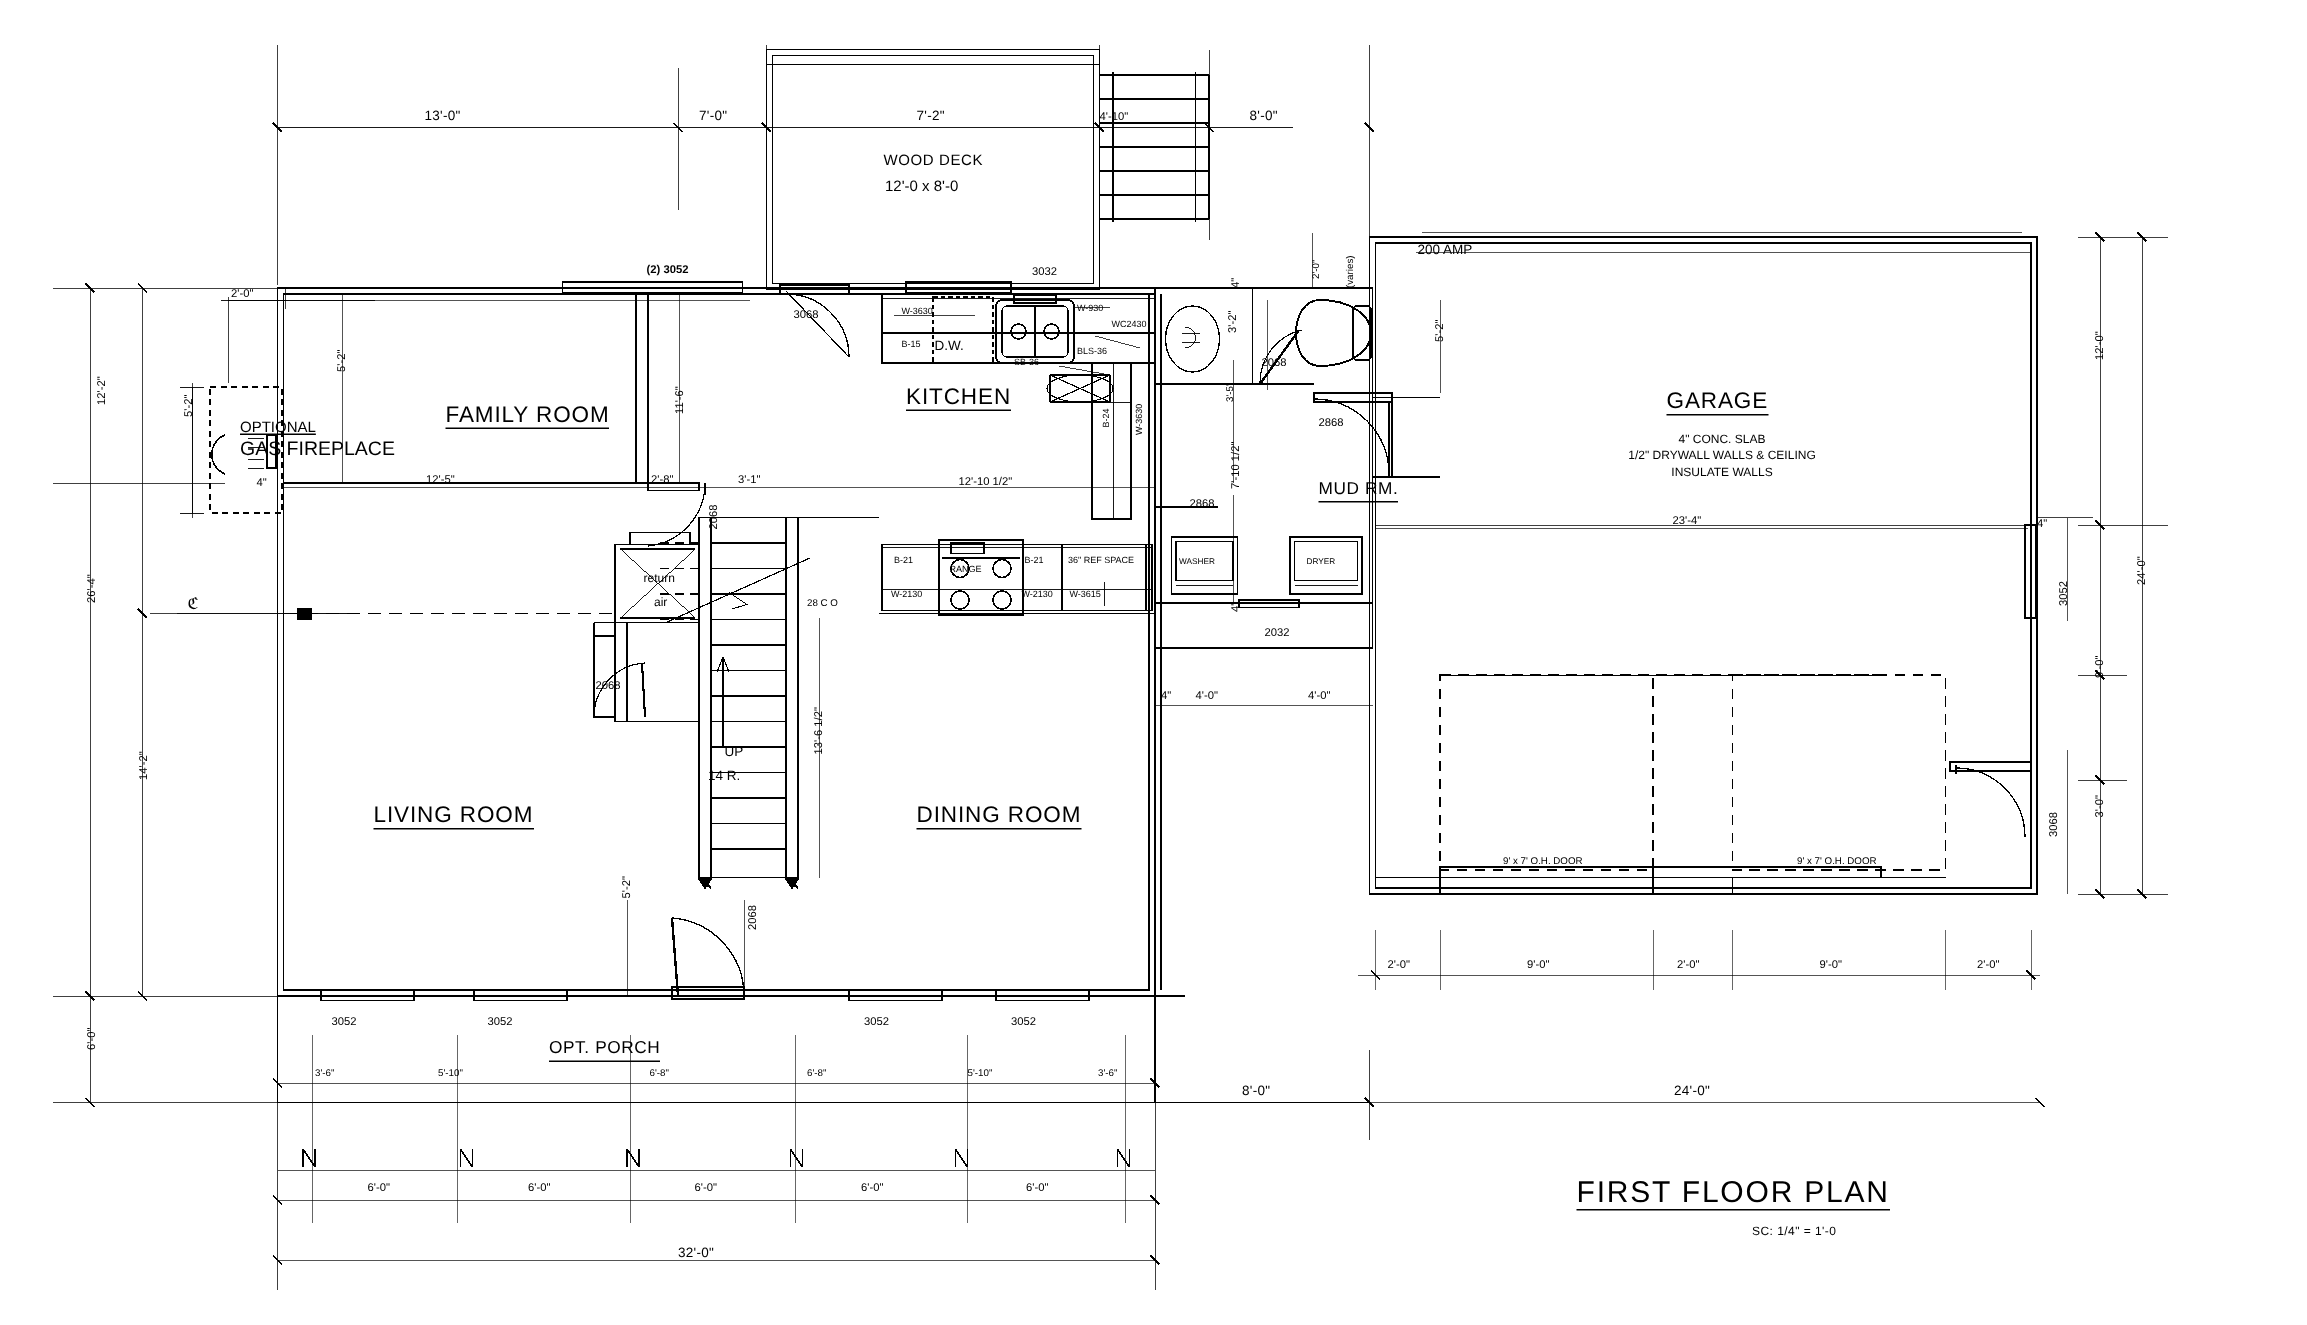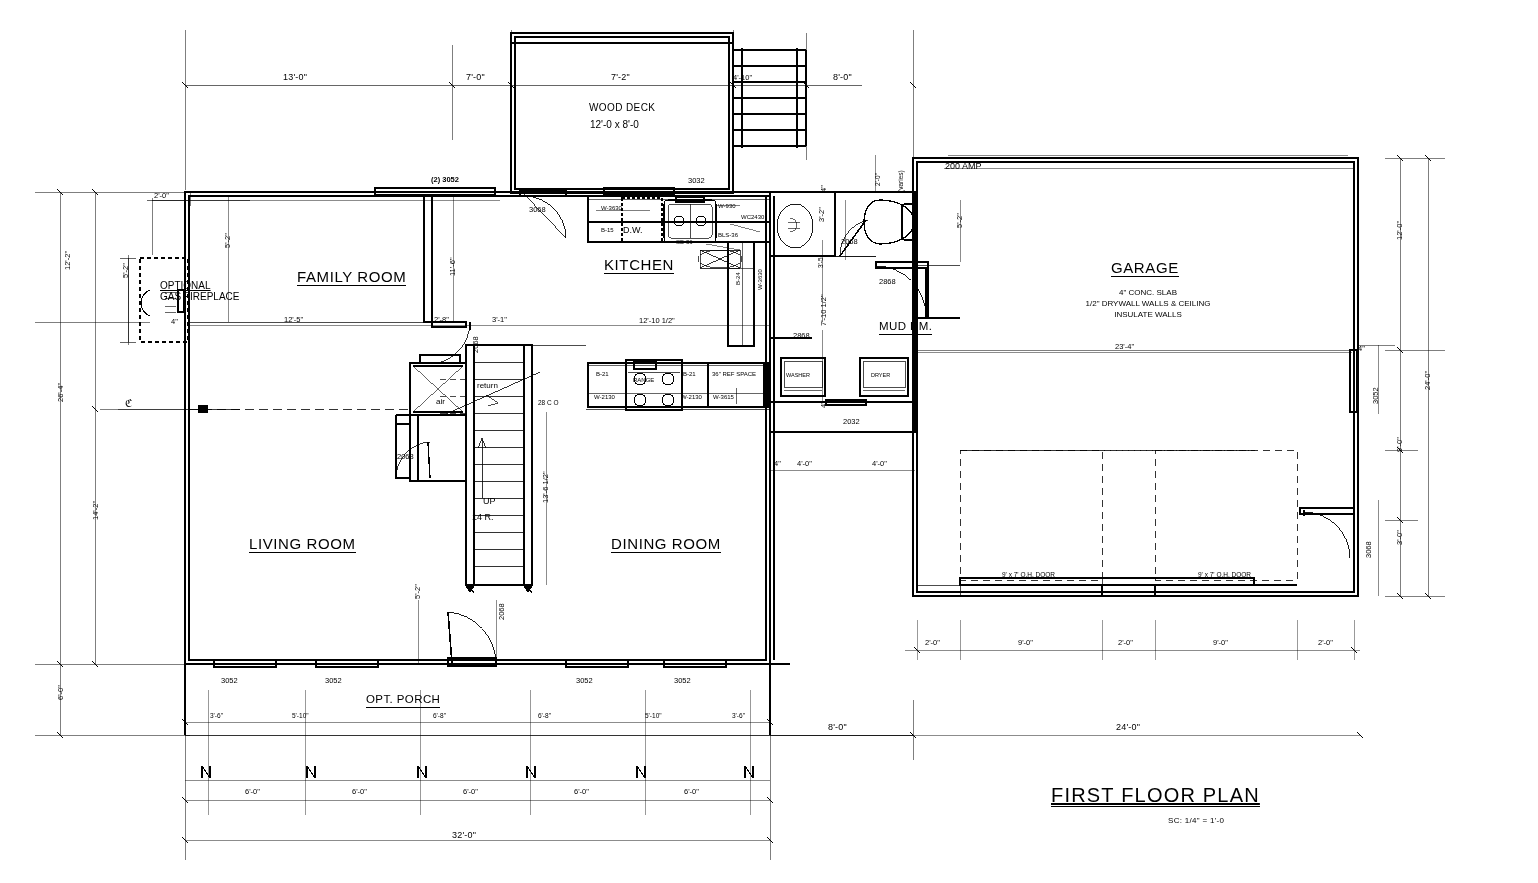--- a/index.html
+++ b/index.html
@@ -343,31 +343,31 @@
 <div class="lbl room" style="left:249px;top:536px;">LIVING ROOM</div>
 <div class="lbl room" style="left:611px;top:536px;">DINING ROOM</div>
 <div class="lbl roomsm" style="left:851px;top:321px;margin-left:28px;">MUD RM.</div>
 <div class="lbl room" style="left:1111px;top:260px;">GARAGE</div>
 <div class="lbl roomsm" style="left:366px;top:694px;">OPT.  PORCH</div>
 
 <div class="lbl" style="left:589px;top:103px;font-size:10px;letter-spacing:.4px;">WOOD DECK</div>
 <div class="lbl" style="left:590px;top:120px;font-size:10px;">12'-0 x 8'-0</div>
 
 <div class="lbl" style="left:160px;top:281px;font-size:10px;text-decoration:underline;">OPTIONAL</div>
-<div class="lbl" style="left:160px;top:292px;font-size:10px;">GAS FIREPLACE</div>
+<div class="lbl" style="left:160px;top:292px;font-size:13px;">GAS FIREPLACE</div>
 
 <div class="lbl note" style="left:1063px;top:288px;width:170px;">4" CONC. SLAB</div>
 <div class="lbl note" style="left:1063px;top:299px;width:170px;">1/2" DRYWALL WALLS &amp; CEILING</div>
 <div class="lbl note" style="left:1063px;top:310px;width:170px;">INSULATE WALLS</div>
 
 <div class="lbl" style="left:945px;top:162px;font-size:9px;">200 AMP</div>
 
 <div class="lbl dim6 vert" style="left:898px;top:192px;">(varies)</div>
 
-<div class="lbl" style="left:429px;top:382px;font-size:8px;margin-left:48px;">return</div>
+<div class="lbl" style="left:429px;top:382px;font-size:8px;">return</div>
 <div class="lbl" style="left:436px;top:398px;font-size:8px;">air</div>
 <div class="lbl" style="left:483px;top:497px;font-size:9px;">UP</div>
 <div class="lbl" style="left:472px;top:513px;font-size:9px;">14 R.</div>
 <div class="lbl dim6" style="left:538px;top:400px;">28 C O</div>
 
 <div class="lbl dim6" style="left:1002px;top:572px;">9' x 7' O.H. DOOR</div>
 <div class="lbl dim6" style="left:1198px;top:572px;">9' x 7' O.H. DOOR</div>
 
 <div class="lbl" style="left:623px;top:226px;font-size:9px;">D.W.</div>
 <div class="lbl cab" style="left:633px;top:377px;">RANGE</div>
@@ -468,17 +468,17 @@
 <div class="lbl dim7" style="left:925px;top:639px;">2'-0"</div>
 <div class="lbl dim7" style="left:1018px;top:639px;">9'-0"</div>
 <div class="lbl dim7" style="left:1118px;top:639px;">2'-0"</div>
 <div class="lbl dim7" style="left:1213px;top:639px;">9'-0"</div>
 <div class="lbl dim7" style="left:1318px;top:639px;">2'-0"</div>
 
 <div class="lbl dim" style="left:828px;top:723px;">8'-0"</div>
 <div class="lbl dim" style="left:1116px;top:723px;">24'-0"</div>
 <div class="lbl dim" style="left:452px;top:831px;">32'-0"</div>
 
-<div class="lbl title" style="left:1051px;top:785px;text-decoration:underline;">FIRST FLOOR PLAN</div>
+<div class="lbl title" style="left:1051px;top:785px;">FIRST FLOOR PLAN</div>
 <div class="lbl scale" style="left:1168px;top:817px;">SC: 1/4" = 1'-0</div>
 
 
 </div>
 
 </body></html>

